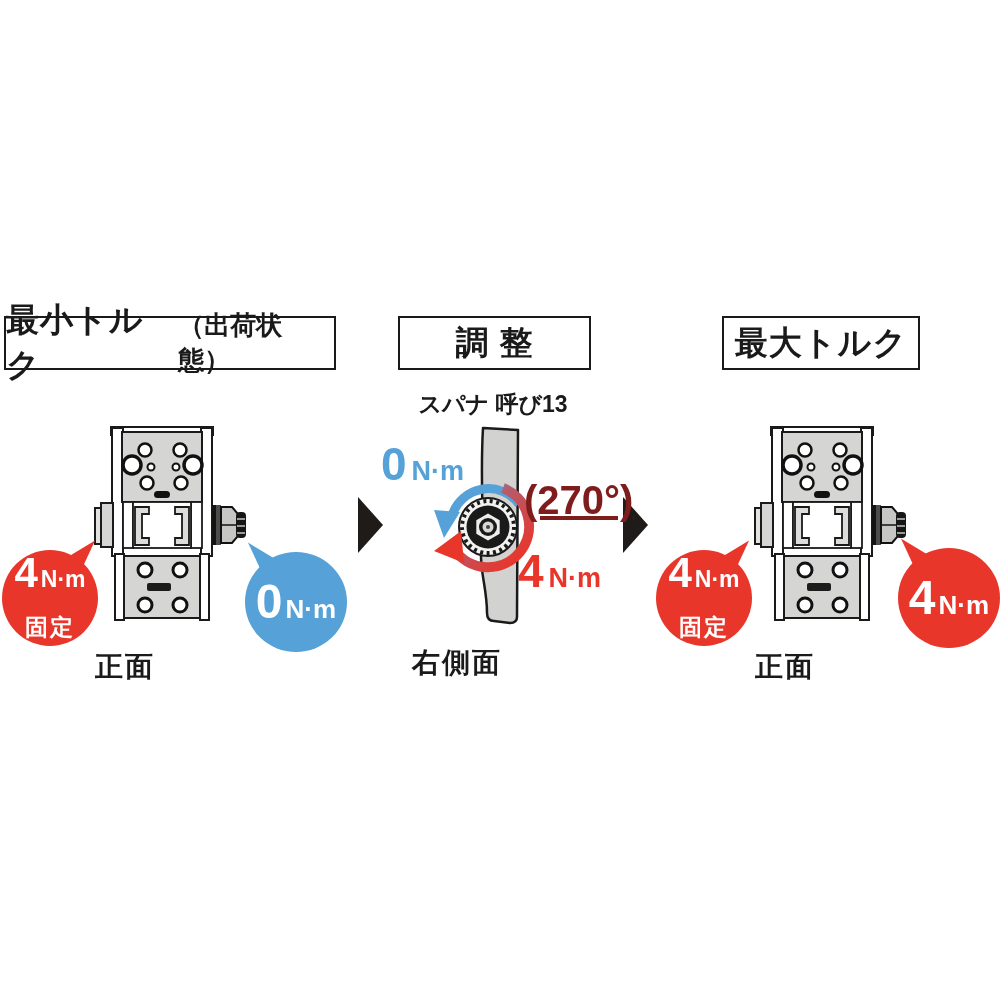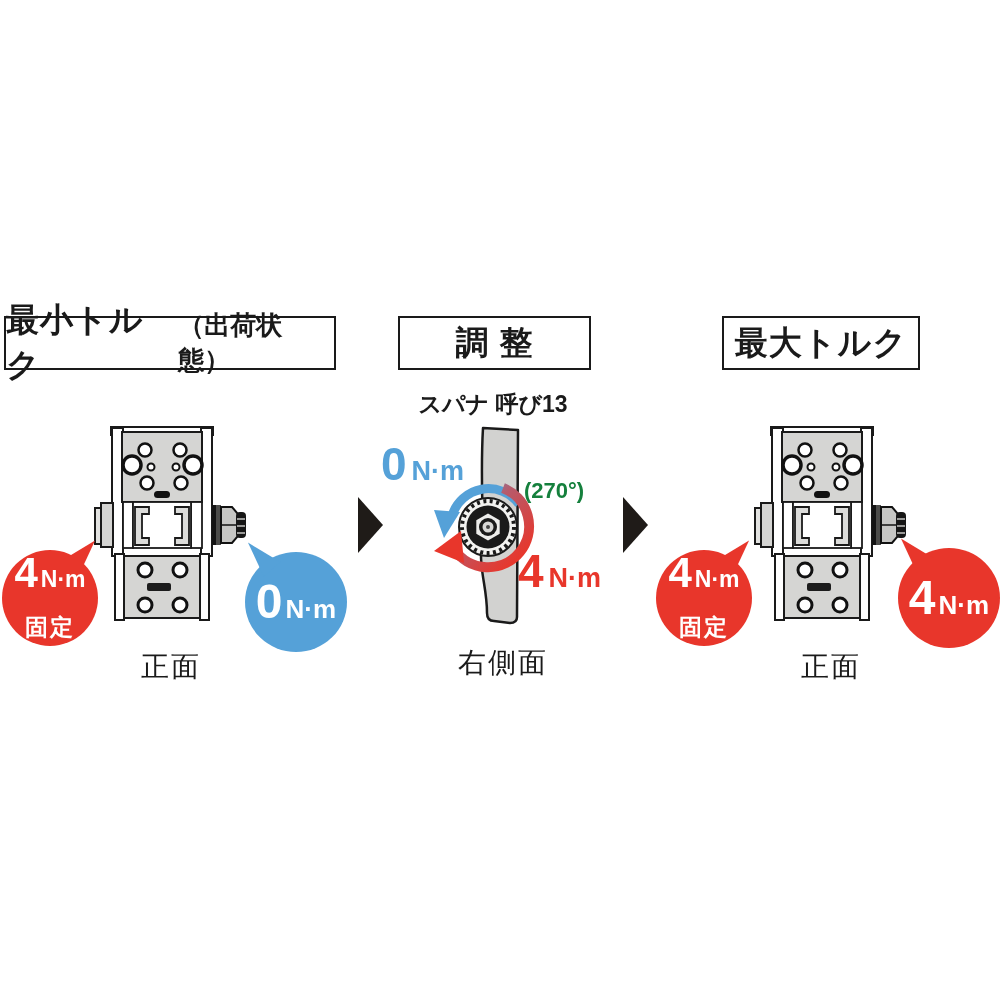--- a/index.html
+++ b/index.html
@@ -7,21 +7,21 @@
   #stage { position:relative; width:1000px; height:1000px; background:#fff; overflow:hidden; }
 
   
   .titlebox { position:absolute; top:316px; height:50px; border:2.5px solid #1a1a1a; background:#fff;
               display:flex; align-items:center; justify-content:center; font-weight:bold; }
   .t-main { font-size:33px; letter-spacing:1px; }
   .t-sub  { font-size:26px; }
   .subtitle { position:absolute; top:376px; font-size:23px; font-weight:bold; text-align:center; }
 
   
-  .viewlabel { position:absolute; font-size:28px; font-weight:normal; text-align:center; letter-spacing:2px; }
+  .viewlabel { position:absolute; font-size:28px; font-weight:bold; text-align:left; letter-spacing:2px; }
 
   
   .next-arrow { position:absolute; width:0; height:0;
                 border-top:28px solid transparent; border-bottom:28px solid transparent;
                 border-left:25px solid #1f1b18; }
 
   
   .bubble { position:absolute; border-radius:50%; color:#fff; font-weight:bold;
             display:flex; flex-direction:column; align-items:center; justify-content:center;
             text-align:center; z-index:5; }
@@ -37,21 +37,21 @@
   .bval  { font-size:42px; line-height:0.95; }
   .bunit { font-size:23px; }
   .bnote { font-size:23px; margin-top:19px; letter-spacing:2px; }
 
   
   .torq { position:absolute; display:flex; align-items:baseline; gap:5px; font-weight:bold; z-index:6; }
   .torq .tval  { font-size:46px; line-height:1; }
   .torq .tunit { font-size:27px; }
   .torq.blue { color:#55a1d8; }
   .torq.red  { color:#e8362b; }
-  .rot { position:absolute; font-size:22px; font-weight:bold; color:#15803d; z-index:6; }
+  .rot { position:absolute; font-size:40px; font-weight:bold; color:#7f1d1d; z-index:6;text-decoration:underline; }
 
   svg { position:absolute; overflow:visible; }
 </style>
 </head>
 <body>
 
 <div id="stage">
 
   <div class="titlebox" style="left:398px; width:189px;">
     <span class="t-main">調 整</span>
@@ -177,21 +177,21 @@
 
   <div class="torq blue" style="left:381px; top:441px;">
     <span class="tval">0</span>
     <span class="tunit">N·m</span>
   </div>
   <div class="rot" style="left:524px; top:478px;">(270°)</div>
   <div class="torq red" style="left:518px; top:548px;">
     <span class="tval">4</span>
     <span class="tunit">N·m</span>
   </div>
-  <div class="viewlabel" style="left:392px; width:222px; top:644px;">右側面</div>
+  <div class="viewlabel" style="left:412px; width:222px; top:644px;">右側面</div>
 
   <svg style="left:755px; top:426px;" width="152" height="200" viewBox="0 0 152 200">
     <g stroke="#1a1a1a" stroke-width="2" fill="#ffffff">
       <rect x="16" y="1" width="102" height="8"></rect>
       <rect x="17" y="2" width="11" height="128"></rect>
       <rect x="106" y="2" width="11" height="128"></rect>
       <rect x="0" y="82" width="8" height="36" fill="#e2e2e0"></rect>
       <rect x="6" y="77" width="12" height="44" fill="#d5d5d3"></rect>
       <rect x="27" y="6" width="80" height="70" fill="#d5d5d3"></rect>
     </g>

